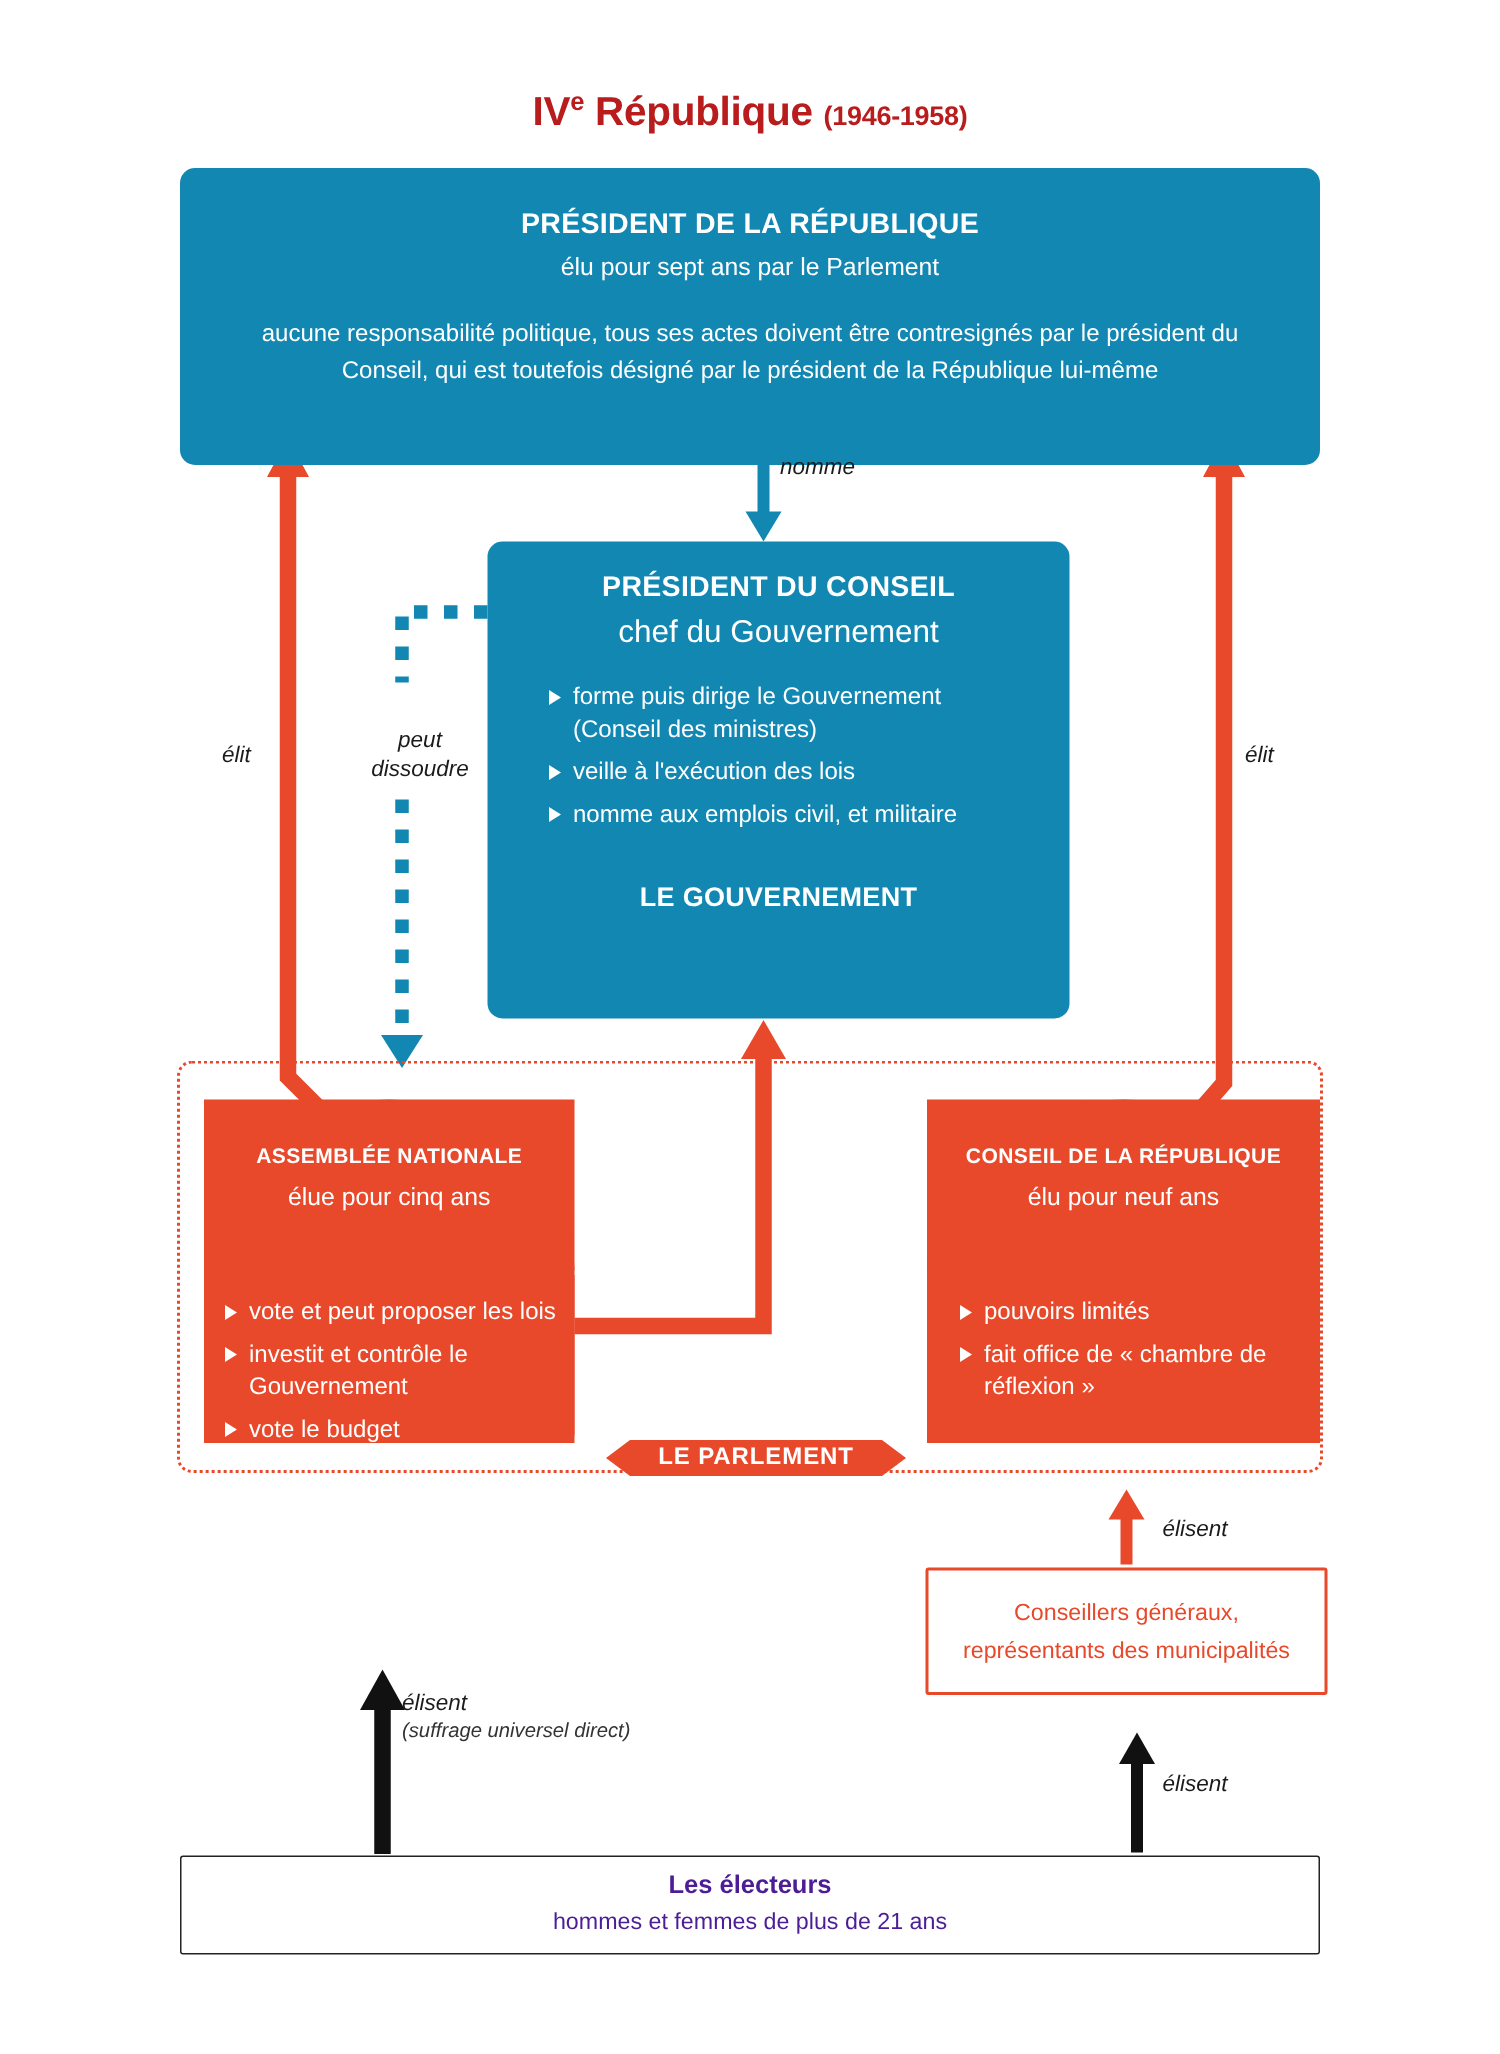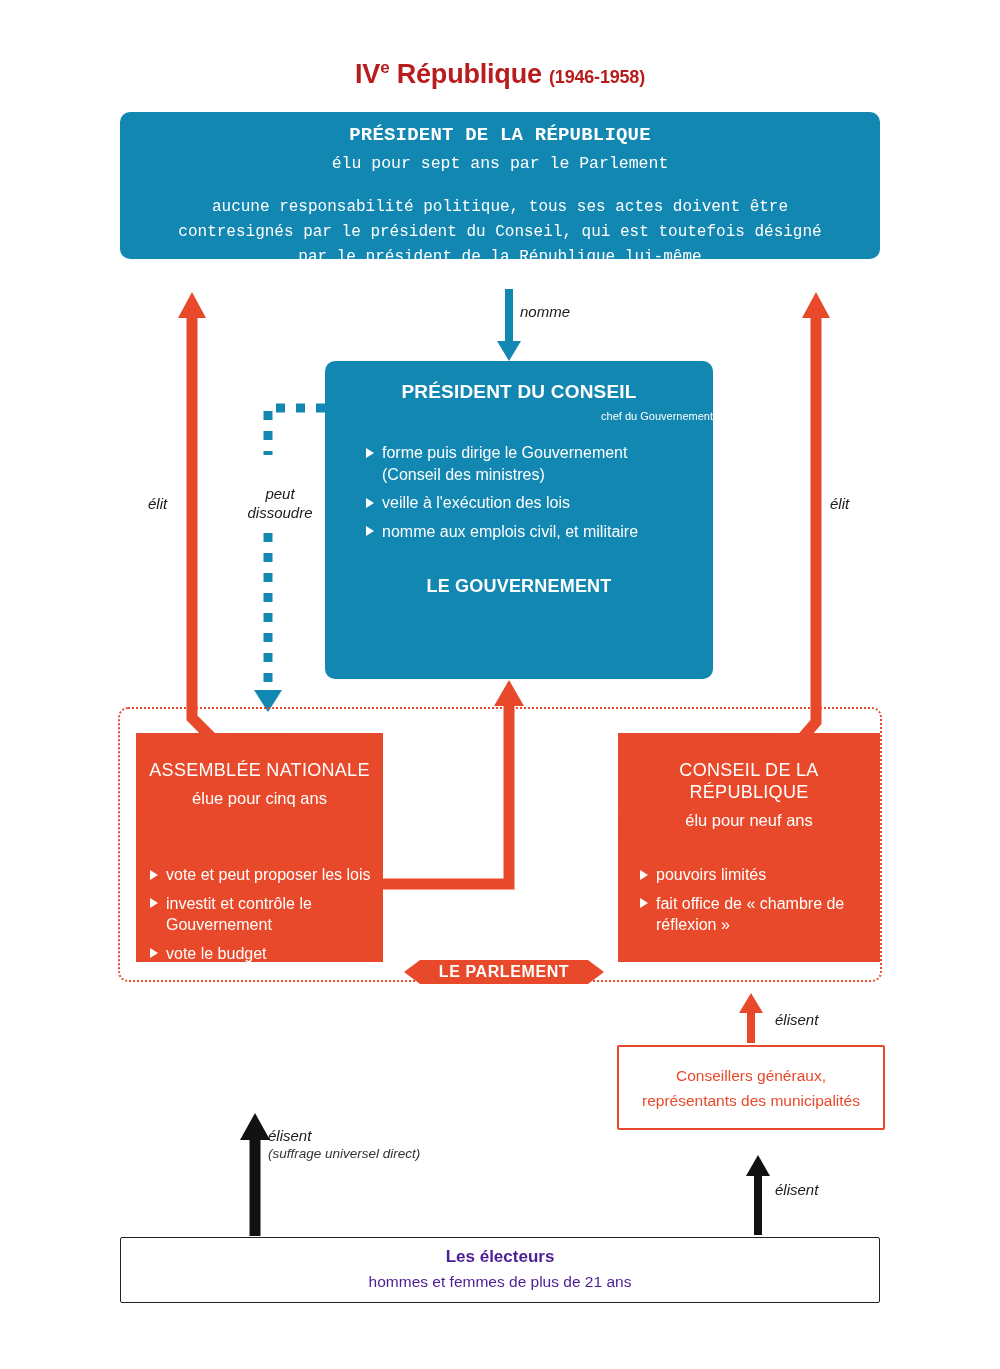--- a/index.html
+++ b/index.html
@@ -16,28 +16,28 @@
     font-size:27px;font-weight:bold;letter-spacing:-.2px;color:#b91c1c;
   }
   .title .sup{font-size:17px;vertical-align:super;font-weight:bold;}
   .title .years{font-size:18px;font-weight:bold;}
 
   
   .blue-box{
     position:absolute;background:#1287b2;color:#fff;border-radius:10px;
     box-sizing:border-box;text-align:center;
   }
-  .box-pres{left:120px;top:112px;width:760px;height:147px;padding:12px 40px 0 40px;font-family:Liberation Mono, monospace;}
+  .box-pres{left:120px;top:112px;width:760px;height:198px;padding:27px 40px 0 40px;}
   .box-pres .h{font-size:19px;font-weight:bold;letter-spacing:.2px;}
   .box-pres .sub{font-size:16.5px;margin-top:8px;}
   .box-pres .para{font-size:16px;line-height:25px;margin-top:22px;}
 
   .box-conseil{left:325px;top:361px;width:388px;height:318px;padding:20px 0 0 0;}
   .box-conseil .h{font-size:19px;font-weight:bold;letter-spacing:.2px;}
-  .box-conseil .sub{font-size:11px;margin-top:7px;text-align:right;}
+  .box-conseil .sub{font-size:21px;margin-top:7px;}
   .box-conseil .h2{font-size:18px;font-weight:bold;margin-top:34px;letter-spacing:.2px;}
 
   .bl{ text-align:left; font-size:16px; line-height:21.5px; }
   .bl li{ list-style:none; position:relative; padding-left:16px; margin:0 0 7px 0;}
   .bl ul{margin:0;padding:0;}
   .bl li::before{
     content:"";position:absolute;left:0;top:5.5px;
     border-left:8px solid currentColor;border-top:5.5px solid transparent;
     border-bottom:5.5px solid transparent;
   }
@@ -50,21 +50,21 @@
   }
   .dome .cap{
     position:absolute;left:0;top:0;width:100%;height:114px;background:#e8492a;
     border-radius:50% 50% 0 0 / 100% 100% 0 0;box-sizing:border-box;
     padding-top:26px;text-align:center;
   }
   .dome .body{
     position:absolute;left:0;top:117px;width:100%;bottom:0;background:#e8492a;
     border-radius:0 0 6px 6px;box-sizing:border-box;
   }
-  .dome .h{font-size:18px;font-weight:normal;line-height:22px;letter-spacing:.3px;}
+  .dome .h{font-size:14px;font-weight:bold;line-height:22px;letter-spacing:.3px;}
   .dome .sub{font-size:16.5px;margin-top:8px;}
 
   .dome-an{left:136px;top:733px;width:247px;height:229px;}
   .dome-cr{left:618px;top:733px;width:262px;height:229px;}
   .an-list{margin:14px 0 0 14px;width:224px;color:#fff;}
   .cr-list{margin:14px 0 0 22px;width:234px;color:#fff;}
 
   
   .parl-frame{
     position:absolute;left:118px;top:707px;width:764px;height:275px;

